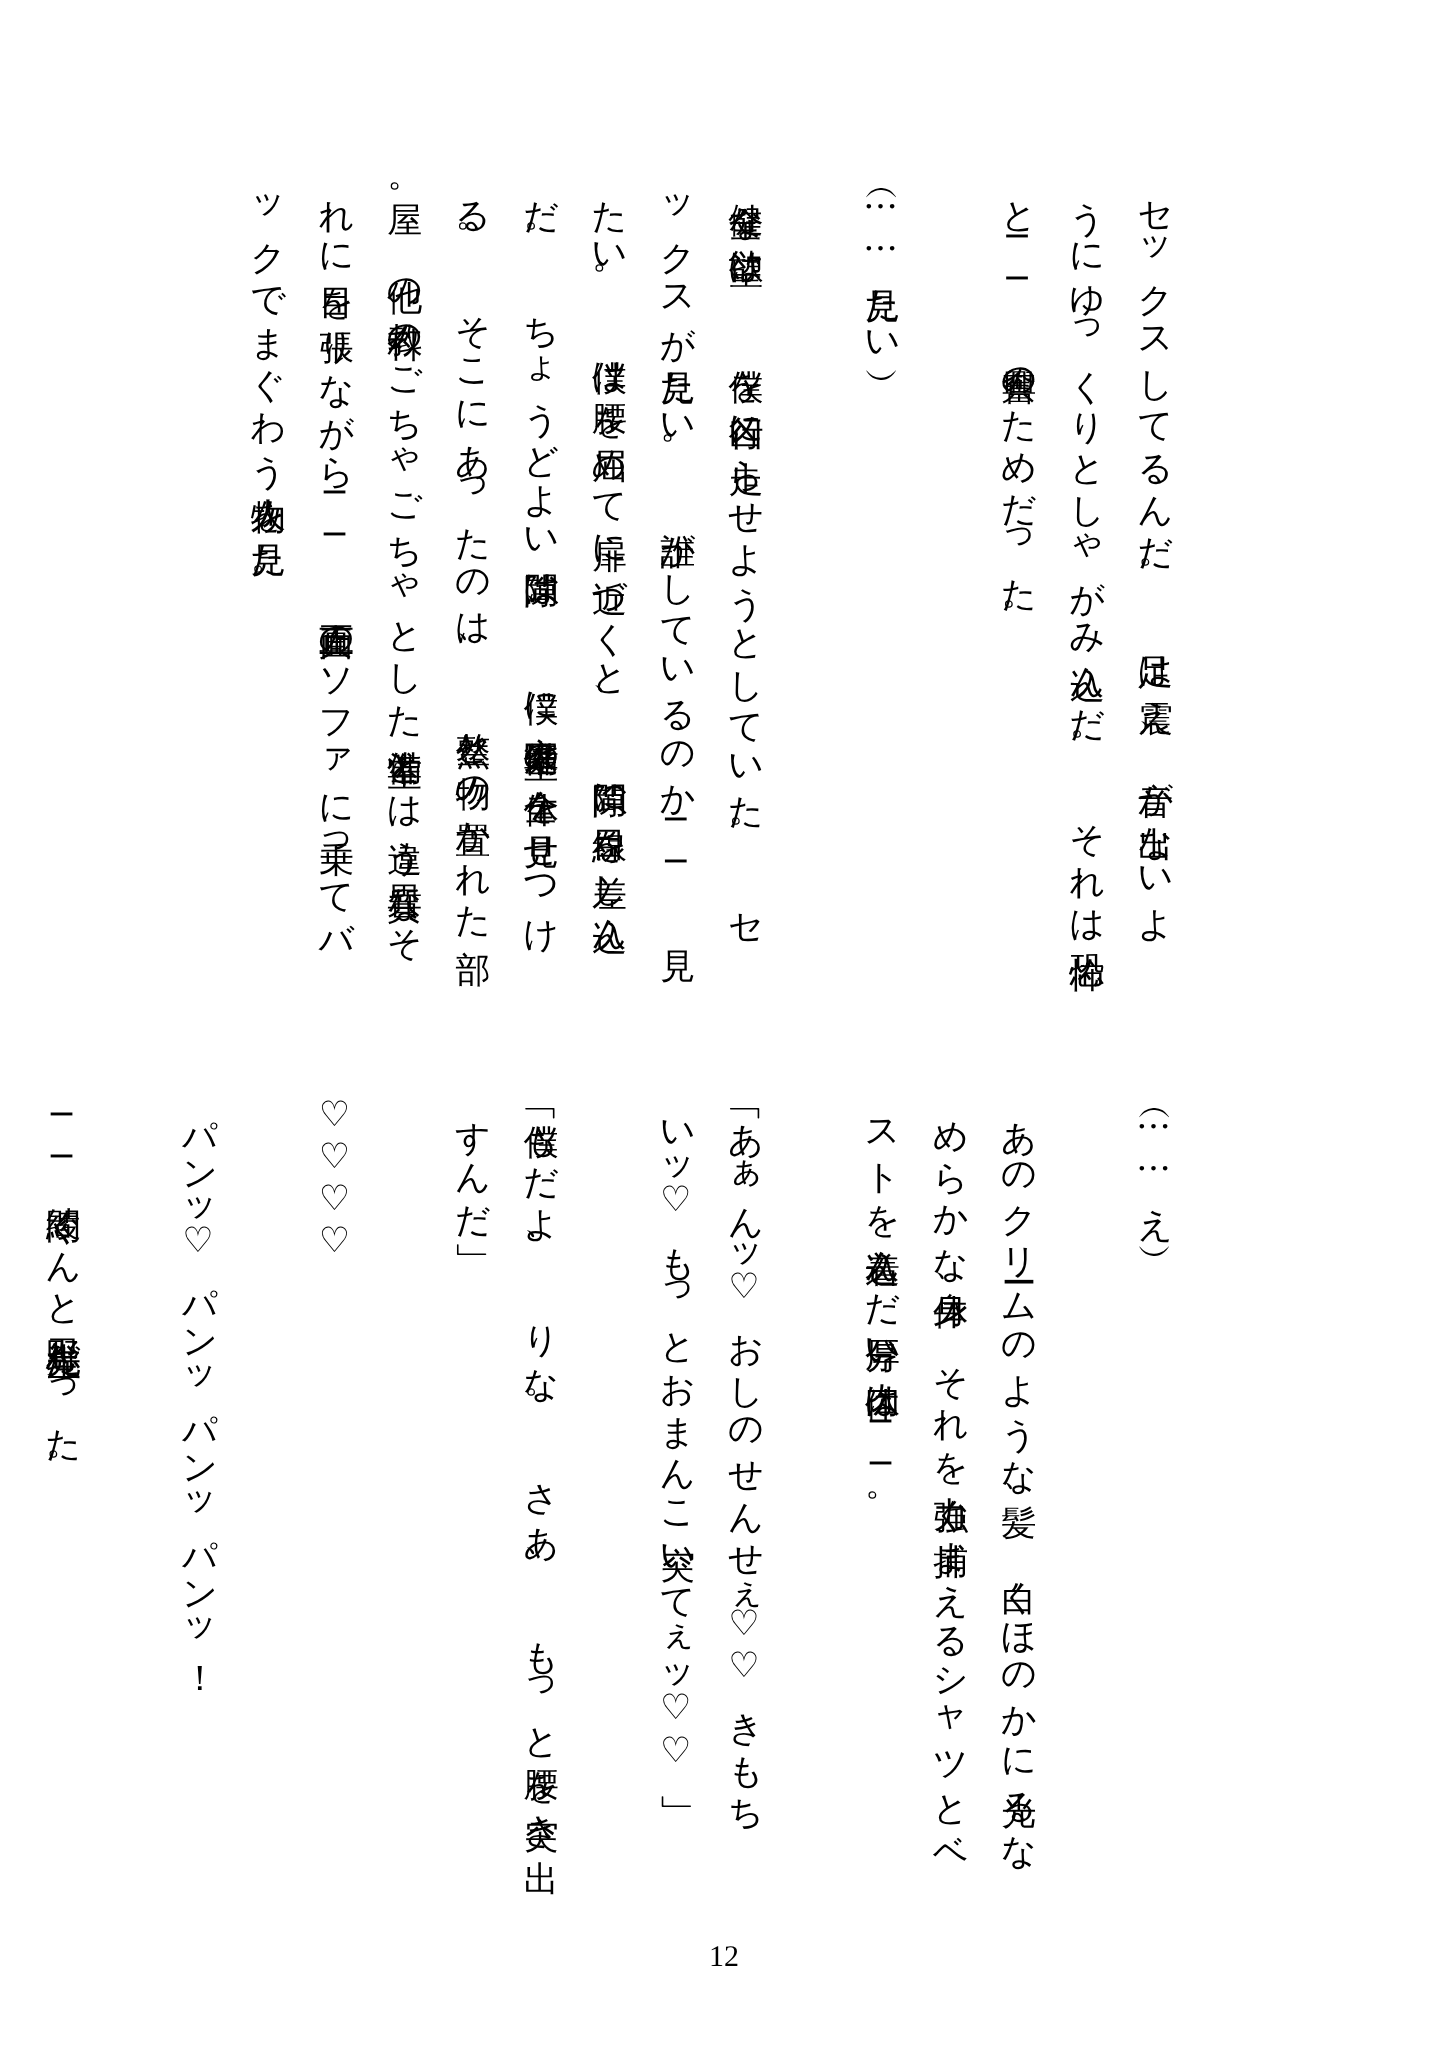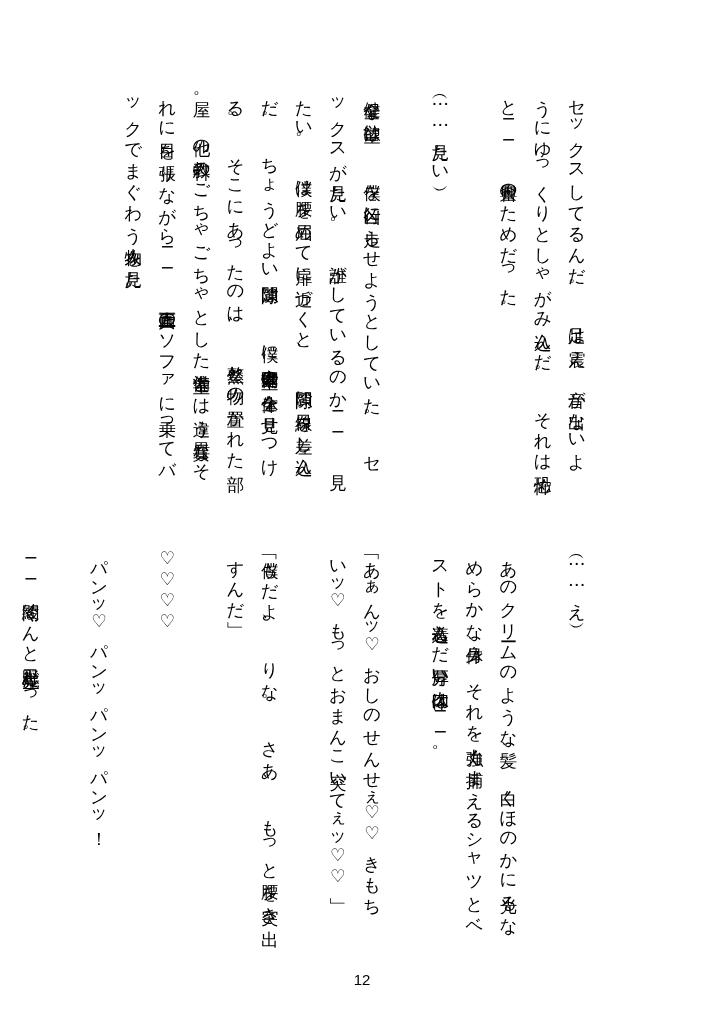--- a/index.html
+++ b/index.html
@@ -45,21 +45,21 @@
   .vtext p {
     margin: 0;
     padding: 0;
   }
   .page-number {
     position: absolute;
     bottom: 36px;
     left: 0;
     width: 100%;
     text-align: center;
-    font-family: Liberation Sans, sans-serif;
+    font-family: Liberation Serif, serif;
     font-size: 15px;
     color: #000000;
   }
 </style>
 </head>
 <body>
 
 <div class="page">
 
   <div class="vtext" id="block-upper">

